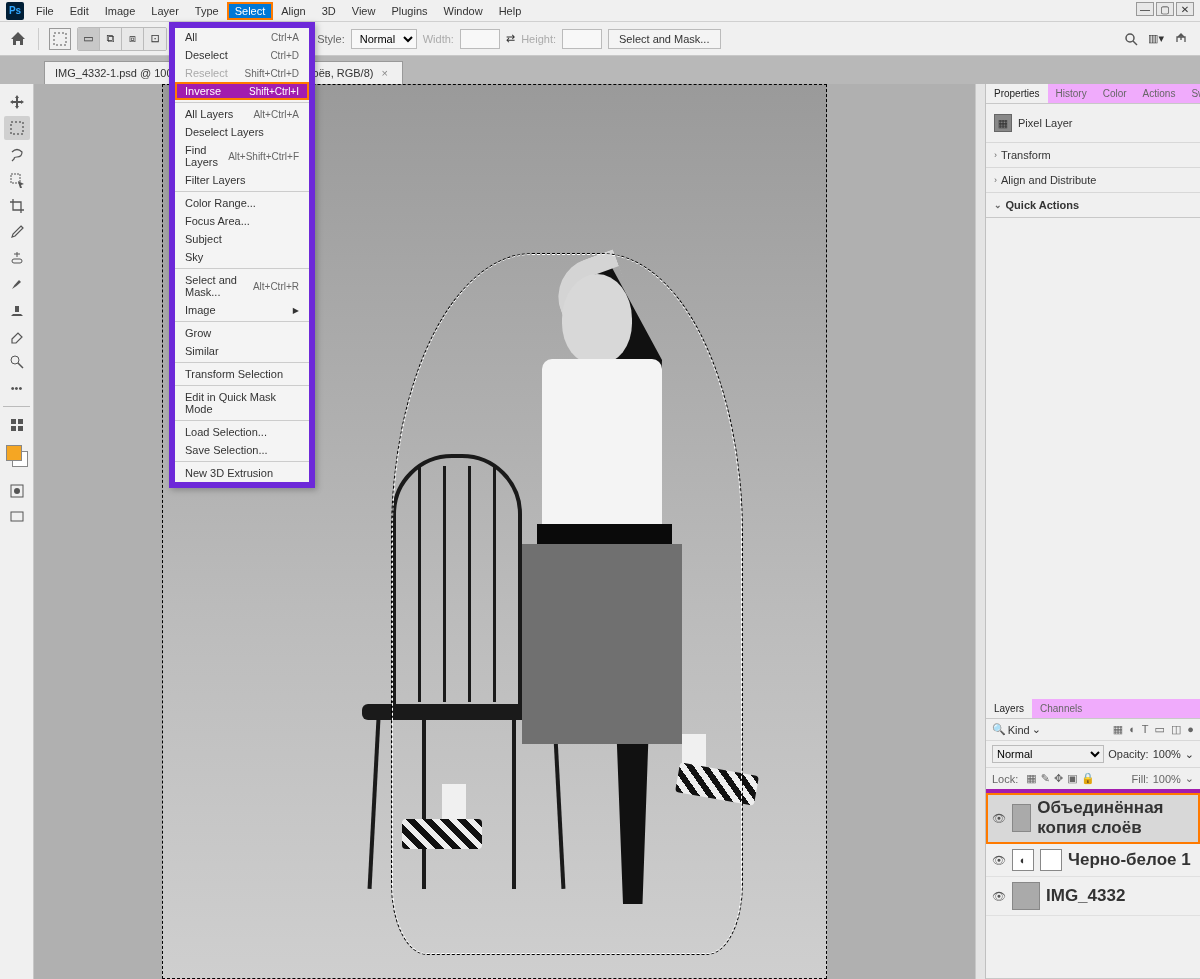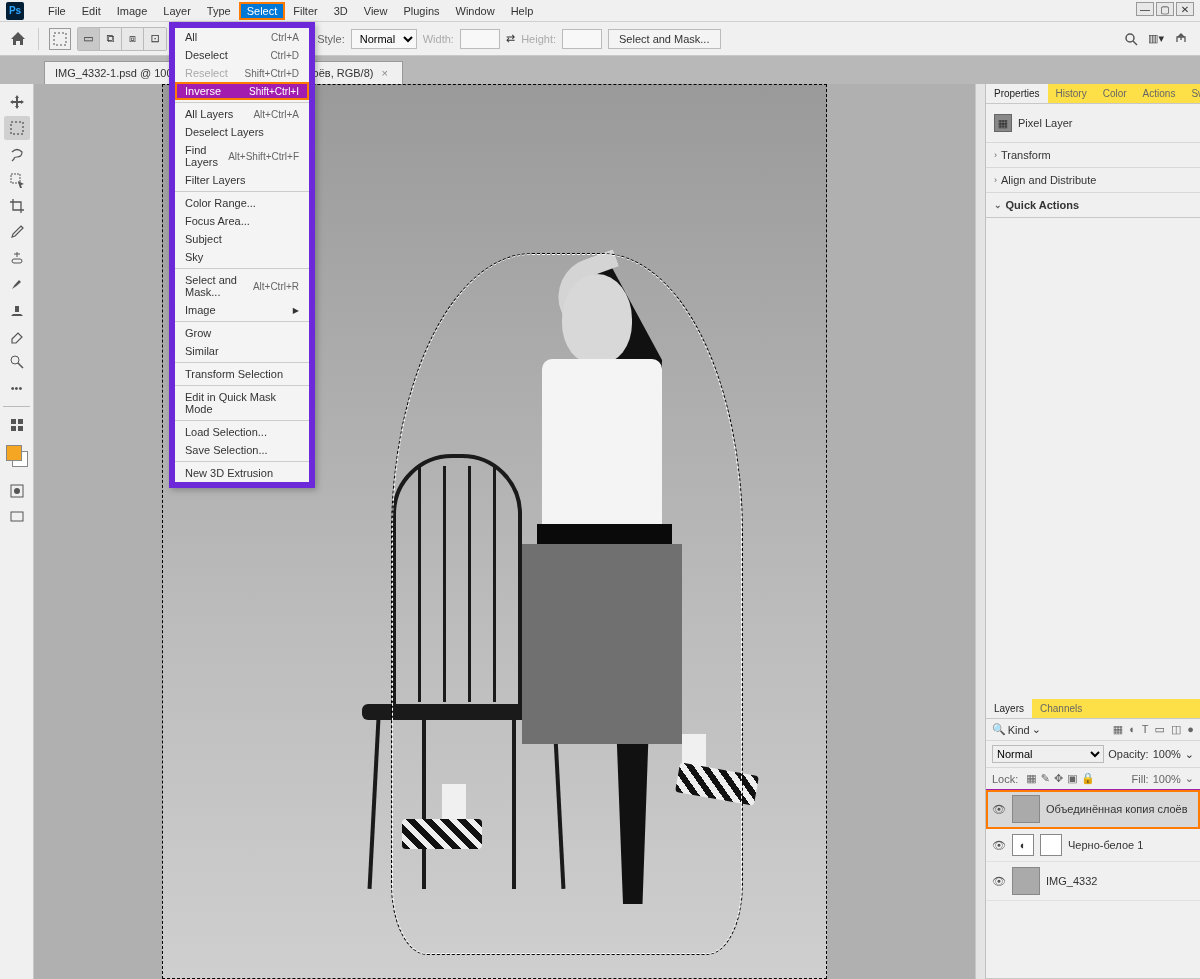--- a/index.html
+++ b/index.html
@@ -1,20 +1,20 @@
 <!DOCTYPE html>
 <html><head>
 <meta charset="utf-8">
 <style>
 * { box-sizing: border-box; margin: 0; padding: 0; font-family: "Segoe UI", Tahoma, sans-serif; font-size: 11px; }
 body { background: #f0f0f0; width: 1200px; height: 979px; overflow: hidden; position: relative; color: #333; }
 
 
 .menubar { height: 22px; background: #f0f0f0; display: flex; align-items: center; padding-left: 6px; border-bottom: 1px solid #d0d0d0; }
-.ps-logo { width: 18px; height: 18px; background: #001e36; color: #31a8ff; display: flex; align-items: center; justify-content: center; font-weight: bold; font-size: 10px; border-radius: 2px; margin-right: 16px;}
+.ps-logo { width: 18px; height: 18px; background: #001e36; color: #31a8ff; display: flex; align-items: center; justify-content: center; font-weight: bold; font-size: 10px; border-radius: 2px; margin-right: 4px;}
 .menubar .item { padding: 3px 8px; cursor: default; }
 .menubar .item.active { background: #0078d7; color: #fff; border: 2px solid #ff7a00; padding: 1px 6px;}
 .winbtns { position: absolute; right: 6px; top: 2px; display: flex; gap: 2px; }
 .winbtns div { width: 18px; height: 14px; border: 1px solid #999; background: #e8e8e8; display:flex; align-items:center; justify-content:center; font-size:10px;}
 
 
 .optionsbar { height: 34px; background: #f0f0f0; border-bottom: 1px solid #c8c8c8; display: flex; align-items: center; padding: 0 8px; gap: 6px; }
 .optionsbar .home { width: 20px; height: 18px; display:flex; align-items:center; justify-content:center;}
 .optionsbar .sep { width: 1px; height: 22px; background: #ccc; margin: 0 4px; }
 .optionsbar .marquee-ic { width: 22px; height: 22px; border: 1px solid #999; display:flex; align-items:center; justify-content:center;}
@@ -72,65 +72,65 @@
 .dropdown .mi.hl { background: #a21caf; color: #fff; border: 2px solid #ff7a00; padding: 1px 8px;}
 .dropdown .mi.dis { color: #aaa; }
 .dropdown hr { border: none; border-top: 1px solid #ccc; margin: 2px 0; }
 .dropdown .sc { font-size: 10px; color: #666; }
 .dropdown .mi.hl .sc { color: #fff; }
 .dropdown .arrow { font-size: 8px; }
 
 
 .rightcol { width: 215px; background: #f0f0f0; border-left: 1px solid #c0c0c0; display: flex; flex-direction: column; }
 .panel { border-bottom: 1px solid #c8c8c8; }
-.panel-tabs { display: flex; background: #fde047; border-bottom: 1px solid #c8c8c8; }
+.panel-tabs { display: flex; background: #f0abfc; border-bottom: 1px solid #c8c8c8; }
 .panel-tabs .tab { padding: 4px 8px; font-size: 10px; color: #666; }
 .panel-tabs .tab.active { background: #f0f0f0; color: #222; }
 .panel-body { padding: 6px 8px; }
 .pixel-layer-row { display:flex; align-items:center; gap:6px; padding: 4px 0;}
 .pixel-layer-row .thumb { width:18px; height:18px; background:#888; border:1px solid #666; display:flex; align-items:center; justify-content:center;}
 .sect { border-top: 1px solid #d8d8d8; padding: 6px 8px; display: flex; align-items: center; gap: 4px; }
 .sect .chev { font-size: 9px; color: #666; }
 .sect.bold { font-weight: bold; }
 .qa-btn { margin: 4px auto; width: 170px; padding: 4px; border: 1px solid #bbb; background: #f4f4f4; text-align: center; display: block; }
 .viewmore { text-align: center; padding: 6px; text-decoration: underline; color: #555; font-size: 10px;}
 
 .layers-panel { flex: 1; display: flex; flex-direction: column; }
 .lp-row1 { display: flex; align-items: center; padding: 4px 6px; gap: 4px; border-bottom: 1px solid #d8d8d8;}
 .lp-row1 .kind { flex: 0 0 auto; display:flex; align-items:center; gap:2px;}
 .lp-row1 .icons { margin-left: auto; display: flex; gap: 6px; color: #666; }
 .lp-row2 { display: flex; align-items: center; padding: 4px 6px; gap: 4px; border-bottom: 1px solid #d8d8d8;}
 .lp-row2 select { flex: 1; height: 18px; border: 1px solid #bbb; }
-.lp-row3 { display: flex; align-items: center; padding: 4px 6px; gap: 4px; border-bottom: 1px solid #a21caf; color:#666;}
+.lp-row3 { display: flex; align-items: center; padding: 4px 6px; gap: 4px; border-bottom: 4px solid #a21caf; color:#666;}
 .lp-row3 .locks { display:flex; gap:4px; margin-left:4px;}
 .lp-row3 .fill { margin-left: auto; }
 .layer-list { flex: 1; overflow: auto; }
 .layer { display: flex; align-items: center; padding: 5px 6px; gap: 6px; border-bottom: 1px solid #e0e0e0; }
 .layer.sel { background: #d8d8d8; outline: 2px solid #ff7a00; outline-offset: -2px;}
 .layer .eye { width: 14px; color: #555; }
 .layer .thumb { width: 28px; height: 28px; background: #aaa; border: 1px solid #888; }
 .layer .mask { width: 22px; height: 22px; background: #fff; border: 1px solid #888; }
 .layer .adj { width: 22px; height: 22px; background:#fff; border:1px solid #888; display:flex; align-items:center; justify-content:center;}
-.layer .name { font-size: 11px; }
+.layer .name { font-size: 17px; font-weight: bold; }
 .stub { width: 10px; background: #e4e4e4; border-left: 1px solid #c8c8c8; }
 
 svg { display: block; }
 </style>
 </head>
 <body>
 
 <div class="menubar">
   <div class="ps-logo">Ps</div>
   <div class="item">File</div>
   <div class="item">Edit</div>
   <div class="item">Image</div>
   <div class="item">Layer</div>
   <div class="item">Type</div>
   <div class="item active">Select</div>
-  <div class="item">Filter</div>
+  <div class="item">Align</div>
   <div class="item">3D</div>
   <div class="item">View</div>
   <div class="item">Plugins</div>
   <div class="item">Window</div>
   <div class="item">Help</div>
   <div class="winbtns">
     <div>—</div>
     <div>▢</div>
     <div>✕</div>
   </div>

